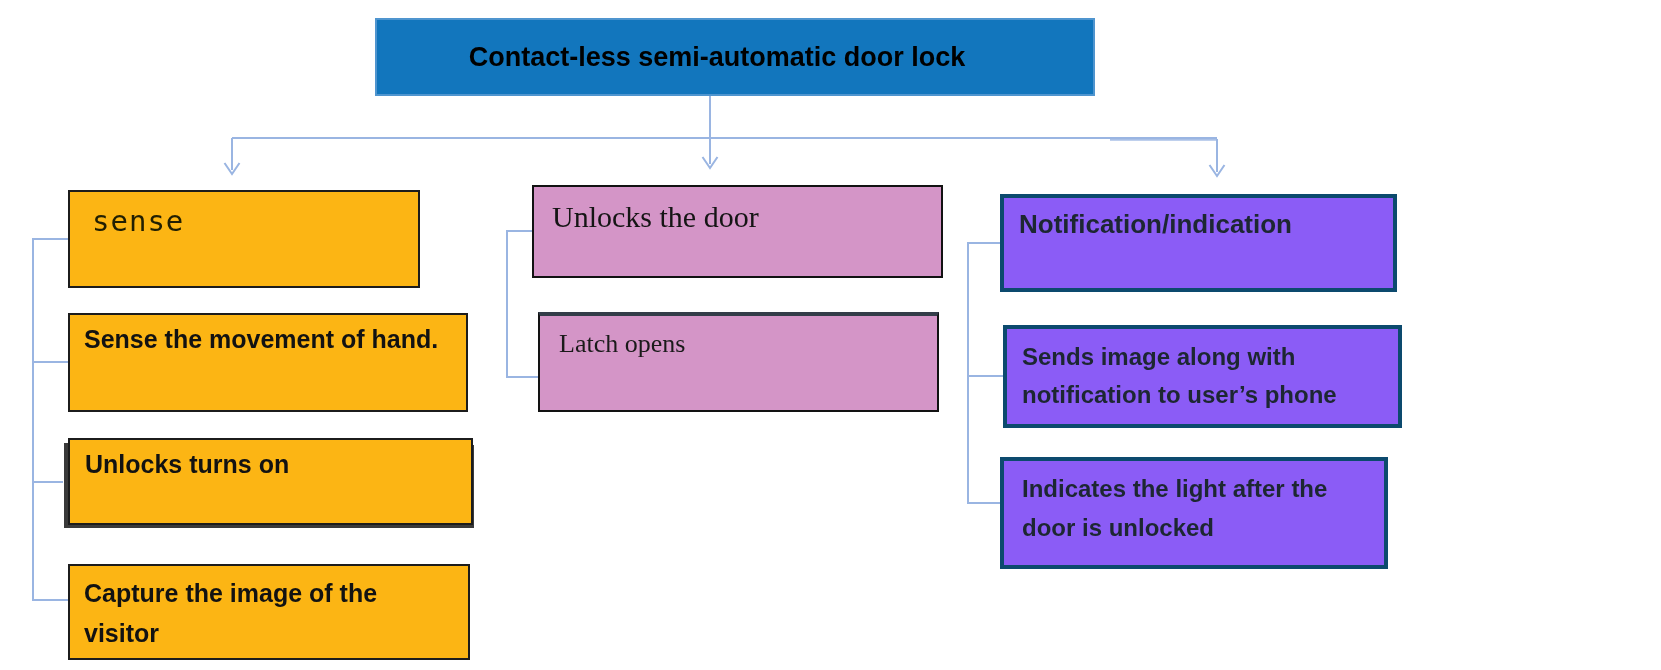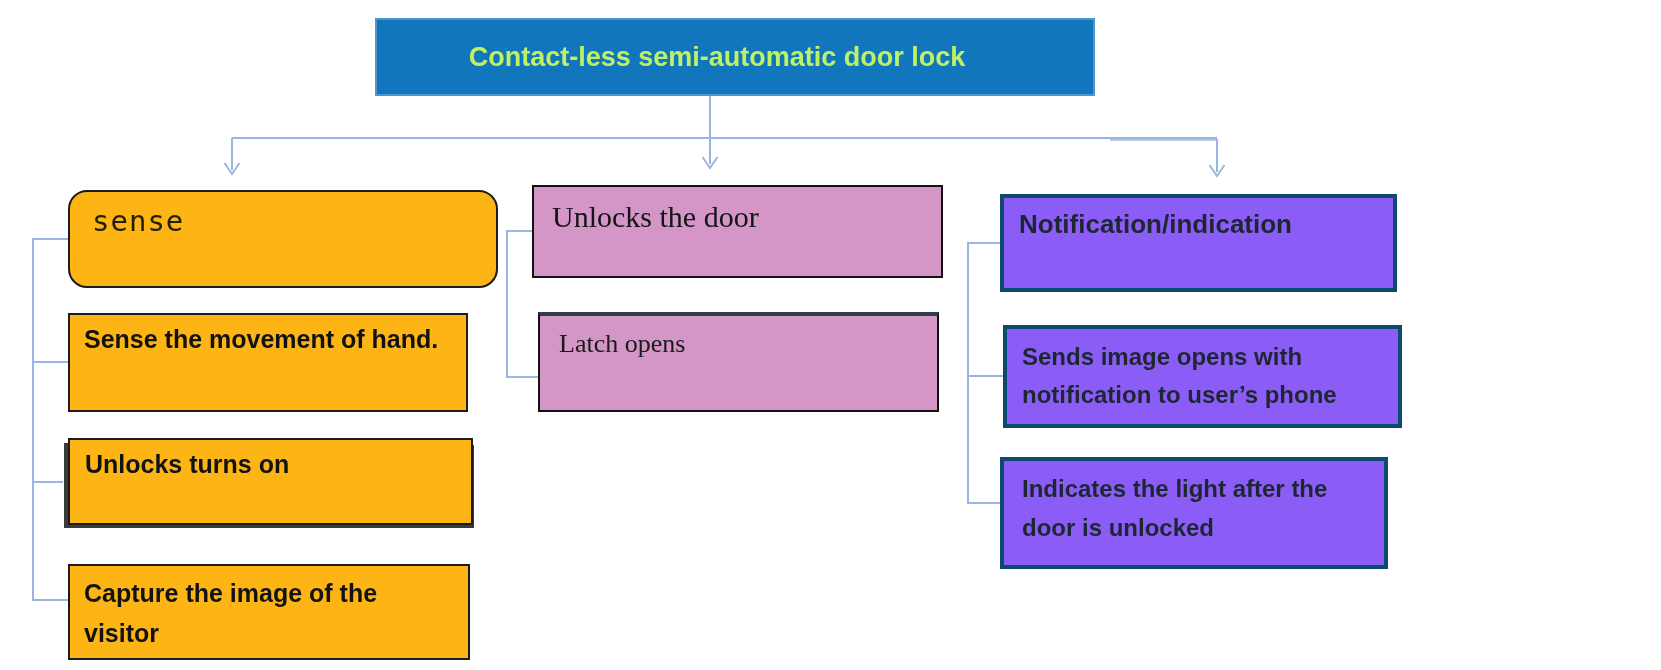--- a/index.html
+++ b/index.html
@@ -16,32 +16,32 @@
     box-sizing:border-box;
     color:#121212;
   }
   
   .node.root{
     left:375px;top:18px;width:720px;height:78px;
     background:#1276bd;
     border:2px solid #4f95cf;
     display:flex;align-items:center;justify-content:center;
     padding-right:36px;
-    font-weight:bold;font-size:27px;color:#bef264;
+    font-weight:bold;font-size:27px;color:#000000;
   }
   
   .node.orange{
     background:#fcb514;
     border:2px solid #1c1c1c;
   }
   .node.sense-header{
-    left:68px;top:190px;width:430px;height:98px;
+    left:68px;top:190px;width:352px;height:98px;
     padding:12px 10px 0 22px;
     font-family:"DejaVu Sans Mono","Liberation Mono",monospace;
-    font-size:29px;letter-spacing:1px;color:#211f02;border-radius:19px;
+    font-size:29px;letter-spacing:1px;color:#211f02;
   }
   .node.sense-move{
     left:68px;top:313px;width:400px;height:99px;
     padding:10px 12px 0 14px;
     font-weight:bold;font-size:25px;
   }
   .node.sense-camera{
     left:68px;top:438px;width:405px;height:87px;
     padding:10px 12px 0 15px;
     font-weight:bold;font-size:25px;
@@ -145,19 +145,19 @@
     <span>Unlocks the door</span>
   </div>
   <div class="node pink unlock-latch">
     <span>Latch opens</span>
   </div>
 
   <div class="node blue notif-header">
     <span>Notification/indication</span>
   </div>
   <div class="node blue notif-sends">
-    <span>Sends image opens with notification to user’s phone</span>
+    <span>Sends image along with notification to user’s phone</span>
   </div>
   <div class="node blue notif-light">
     <span>Indicates the light after the door is unlocked</span>
   </div>
 
 </div>
 
 </body></html>

